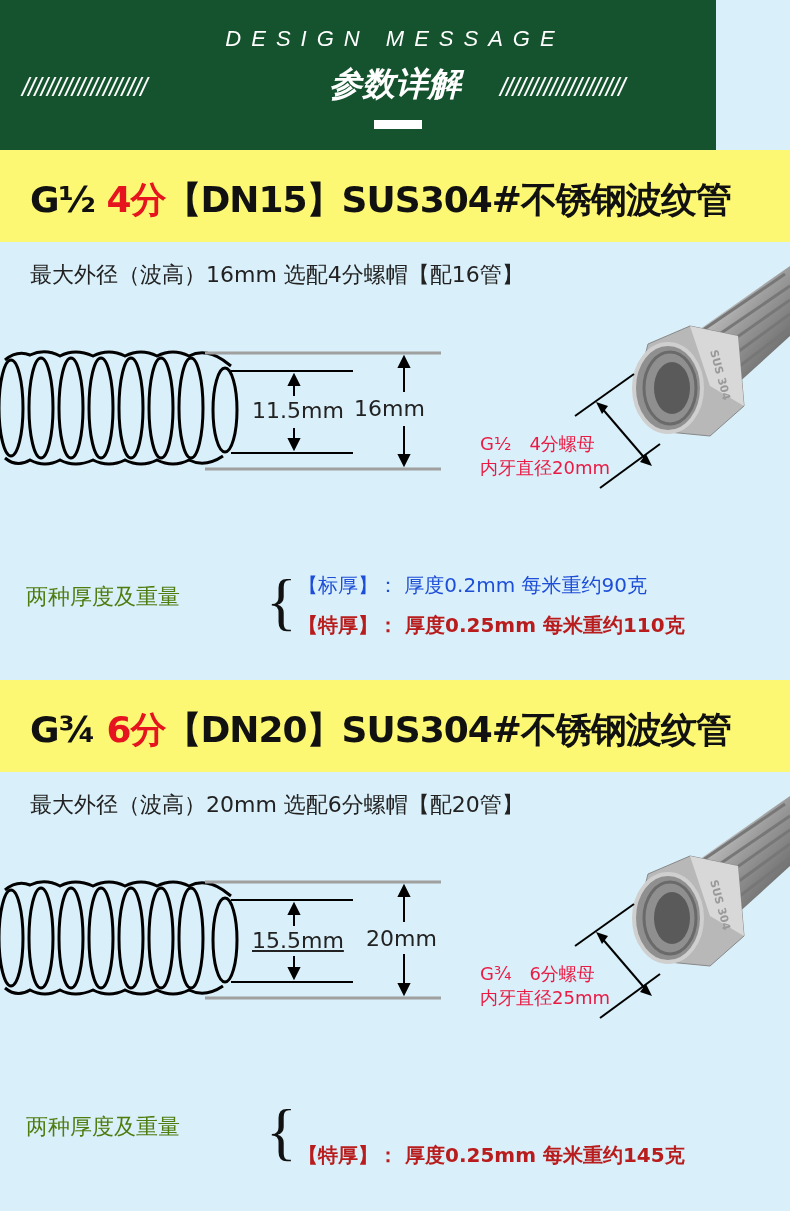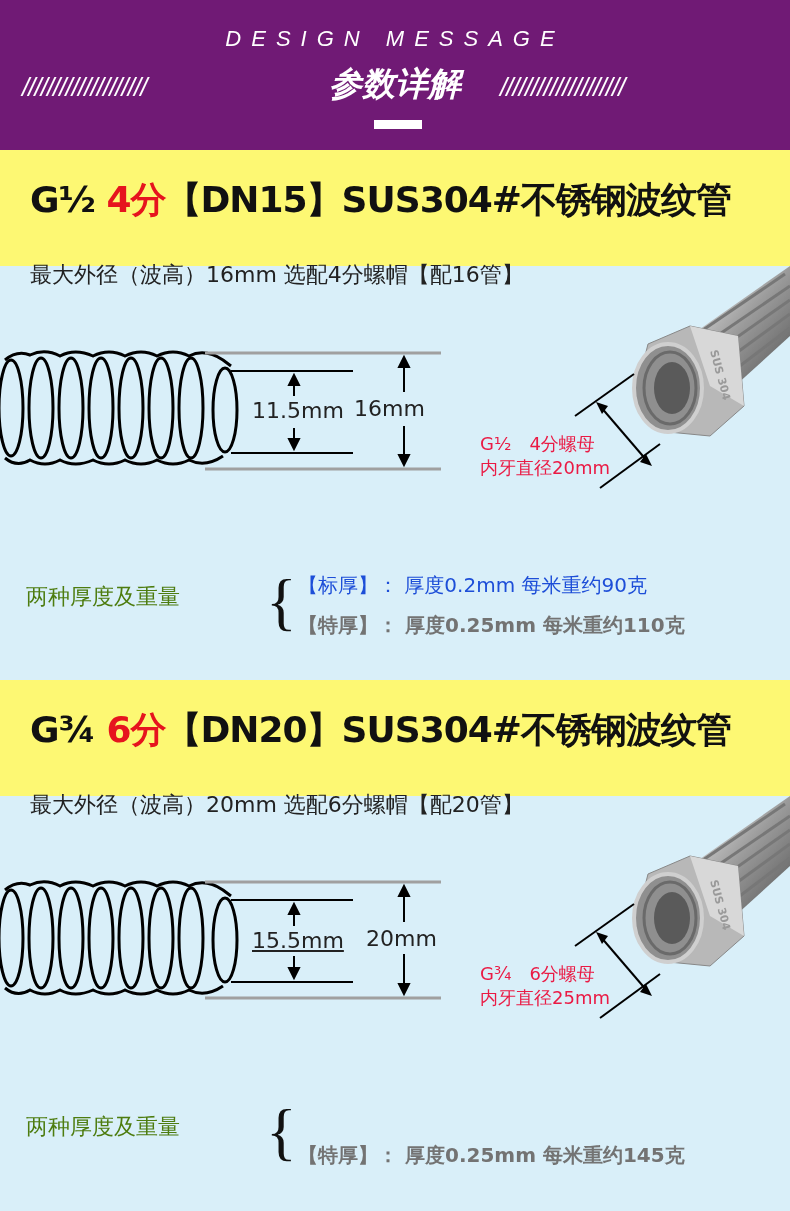--- a/index.html
+++ b/index.html
@@ -1,39 +1,39 @@
 <!DOCTYPE html>
 <html><head>
 <meta charset="utf-8">
 <style>
   * { margin:0; padding:0; box-sizing:border-box; }
   body { width:790px; height:1211px; overflow:hidden; background:#d9eff9; font-family:"DejaVu Sans","Liberation Sans",sans-serif; position:relative; }
-  .header { position:absolute; left:0; top:0; width:790px; height:150px; background:#701a75; }
+  .header { position:absolute; left:0; top:0; width:716px; height:150px; background:#14532d; }
   .header .en { position:absolute; top:26px; left:0; width:790px; text-align:center; color:#fff; font-family:"Liberation Sans",sans-serif; font-style:italic; font-size:22px; letter-spacing:10px; font-weight:300; }
   .header .cn { position:absolute; top:62px; left:0; width:790px; text-align:center; color:#fff; font-size:33px; font-weight:bold; font-style:italic; }
   .slashes { position:absolute; top:72px; color:#fff; font-size:26px; letter-spacing:-1px; font-style:italic; font-family:"Liberation Sans",sans-serif; }
   .header .bar { position:absolute; left:374px; top:120px; width:48px; height:9px; background:#fff; }
 
-  .yband { position:absolute; left:0; width:790px; height:116px; background:#fdf873; }
+  .yband { position:absolute; left:0; width:790px; height:92px; background:#fdf873; }
   .yband .title { position:absolute; left:30px; top:26px; font-size:36px; font-weight:bold; color:#111; font-family:"DejaVu Sans",sans-serif; white-space:nowrap; letter-spacing:-1px; }
   .yband .title .red { color:#e6141e; }
   .yband .sub { position:absolute; left:30px; top:80px; font-size:22px; color:#222; white-space:nowrap;margin-top:30px; }
 
   .diag { position:absolute; left:0; width:460px; height:160px; }
   .dim-text { position:absolute; font-size:22px; color:#222; font-family:"DejaVu Sans",sans-serif; background:#d9eff9; padding:0 2px; }
 
   .photo { position:absolute; }
   .nut-label { position:absolute; color:#ea1a44; font-size:18px; line-height:24px; white-space:nowrap; }
 
   .thick { position:absolute; left:0; width:790px; height:90px; }
   .thick .left { position:absolute; left:26px; top:20px; font-size:22px; color:#4d7c0f; white-space:nowrap; }
   .thick .brace { position:absolute; left:266px; top:2px; font-size:64px; color:#111; font-family:"Liberation Serif",serif; line-height:76px; }
   .thick .row { position:absolute; left:298px; font-size:20px; white-space:nowrap; }
   .thick .row.std { top:10px; color:#1d4ed8; }
-  .thick .row.spe { top:50px; color:#737373; font-weight:bold; }
+  .thick .row.spe { top:50px; color:#b91c1c; font-weight:bold; }
 </style>
 </head>
 <body>
 
 <div class="header">
   <div class="en">DESIGN MESSAGE</div>
   <div class="slashes" style="left:22px;">////////////////////</div>
   <div class="cn">参数详解</div>
   <div class="slashes" style="left:334px; left:500px;">////////////////////</div>
   <div class="bar"></div>

